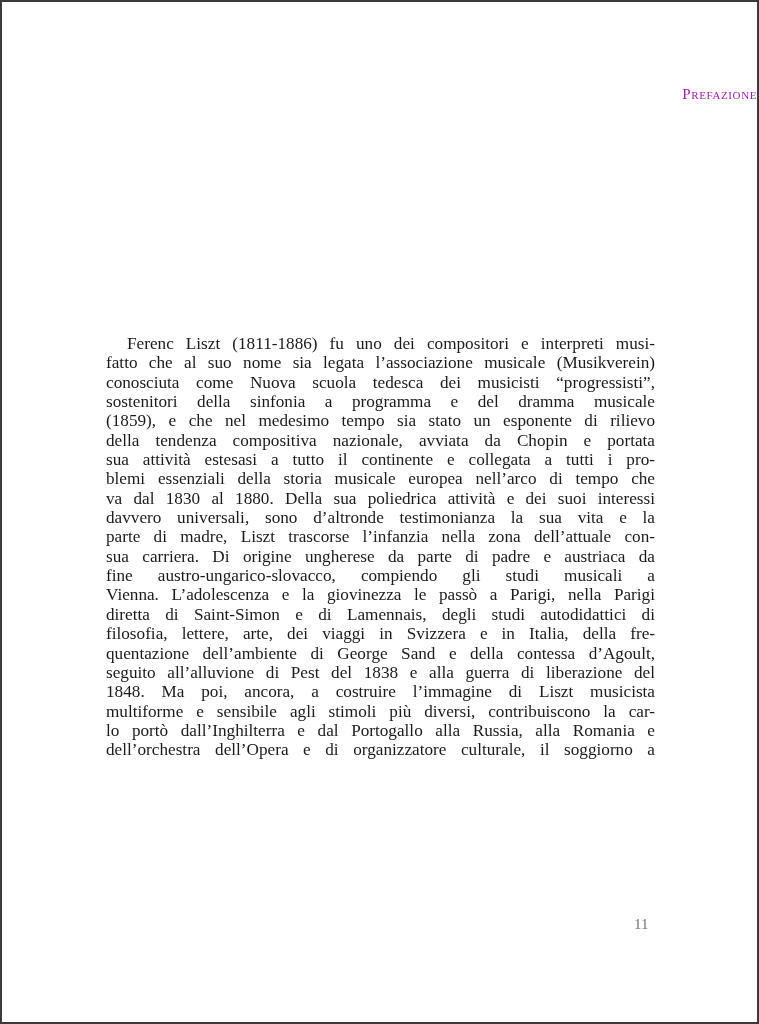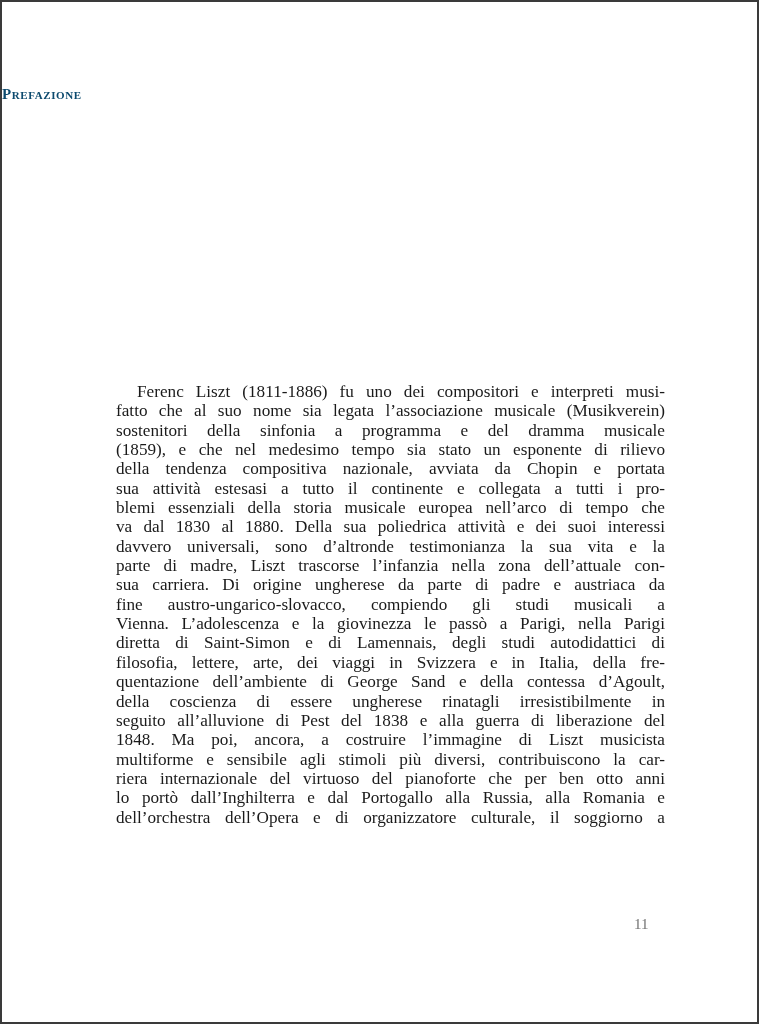--- a/index.html
+++ b/index.html
@@ -12,33 +12,32 @@
     border-right-width: 2px;
     background: #ffffff;
     font-family: "Liberation Serif", "DejaVu Serif", serif;
     color: #1a1a1a;
   }
   .title {
     position: absolute;
     top: 84px;
     left: 0;
     width: 755px;
-    text-align: left;
+    text-align: right;
     font-size: 15px;
-    font-weight: bold;
+    font-weight: normal;
     font-variant: small-caps;
     letter-spacing: 0.6px;
-    color: #0c4a6e;
+    color: #a21caf;
   }
   .body-text {
     position: absolute;
     top: 332px;
-    left: 114px;
+    left: 104px;
     width: 549px;
-    margin-top: 48px;
   }
   .line {
     display: block;
     height: 19.35px;
     line-height: 19.35px;
     font-size: 17.2px;
     text-align: justify;
     text-align-last: justify;
     white-space: nowrap;
     overflow: visible;
@@ -55,37 +54,36 @@
 </style>
 </head>
 <body>
 
 <div class="page">
   <div class="title">Prefazione</div>
 
   <div class="body-text" id="body-text">
       <span class="line indent">Ferenc Liszt (1811-1886) fu uno dei compositori e interpreti musi-</span>
       <span class="line"><span>fatto che al suo nome sia legata l’associazione musicale (</span><span class="it">Musikverein</span><span>)</span></span>
+      <span class="line">conosciuta come Nuova scuola tedesca dei musicisti “progressisti”,</span>
       <span class="line">sostenitori della sinfonia a programma e del dramma musicale</span>
       <span class="line">(1859), e che nel medesimo tempo sia stato un esponente di rilievo</span>
       <span class="line">della tendenza compositiva nazionale, avviata da Chopin e portata</span>
       <span class="line">sua attività estesasi a tutto il continente e collegata a tutti i pro-</span>
       <span class="line">blemi essenziali della storia musicale europea nell’arco di tempo che</span>
       <span class="line">va dal 1830 al 1880. Della sua poliedrica attività e dei suoi interessi</span>
       <span class="line">davvero universali, sono d’altronde testimonianza la sua vita e la</span>
       <span class="line">parte di madre, Liszt trascorse l’infanzia nella zona dell’attuale con-</span>
       <span class="line">sua carriera. Di origine ungherese da parte di padre e austriaca da</span>
       <span class="line">fine austro-ungarico-slovacco, compiendo gli studi musicali a</span>
       <span class="line">Vienna. L’adolescenza e la giovinezza le passò a Parigi, nella Parigi</span>
       <span class="line">diretta di Saint-Simon e di Lamennais, degli studi autodidattici di</span>
       <span class="line">filosofia, lettere, arte, dei viaggi in Svizzera e in Italia, della fre-</span>
       <span class="line">quentazione dell’ambiente di George Sand e della contessa d’Agoult,</span>
-      <span class="line">della coscienza di essere ungherese rinatagli irresistibilmente in</span>
       <span class="line">seguito all’alluvione di Pest del 1838 e alla guerra di liberazione del</span>
       <span class="line">1848. Ma poi, ancora, a costruire l’immagine di Liszt musicista</span>
       <span class="line">multiforme e sensibile agli stimoli più diversi, contribuiscono la car-</span>
-      <span class="line">riera internazionale del virtuoso del pianoforte che per ben otto anni</span>
       <span class="line">lo portò dall’Inghilterra e dal Portogallo alla Russia, alla Romania e</span>
       <span class="line">dell’orchestra dell’Opera e di organizzatore culturale, il soggiorno a</span>
     </div>
 
   <div class="page-number">11</div>
 </div>
 
 </body></html>

